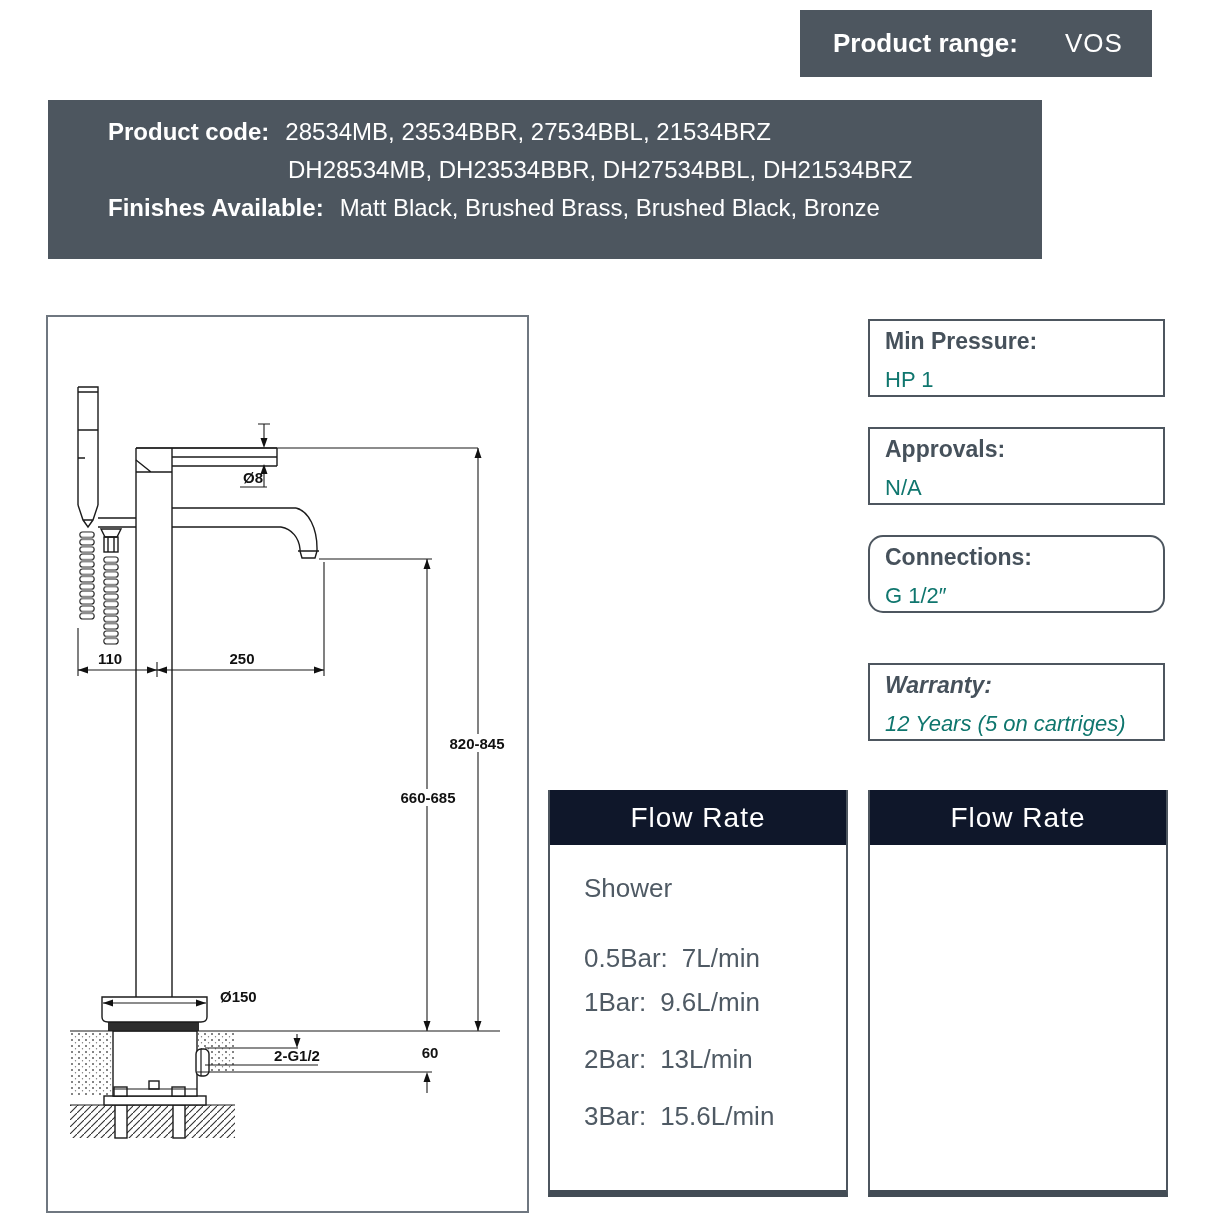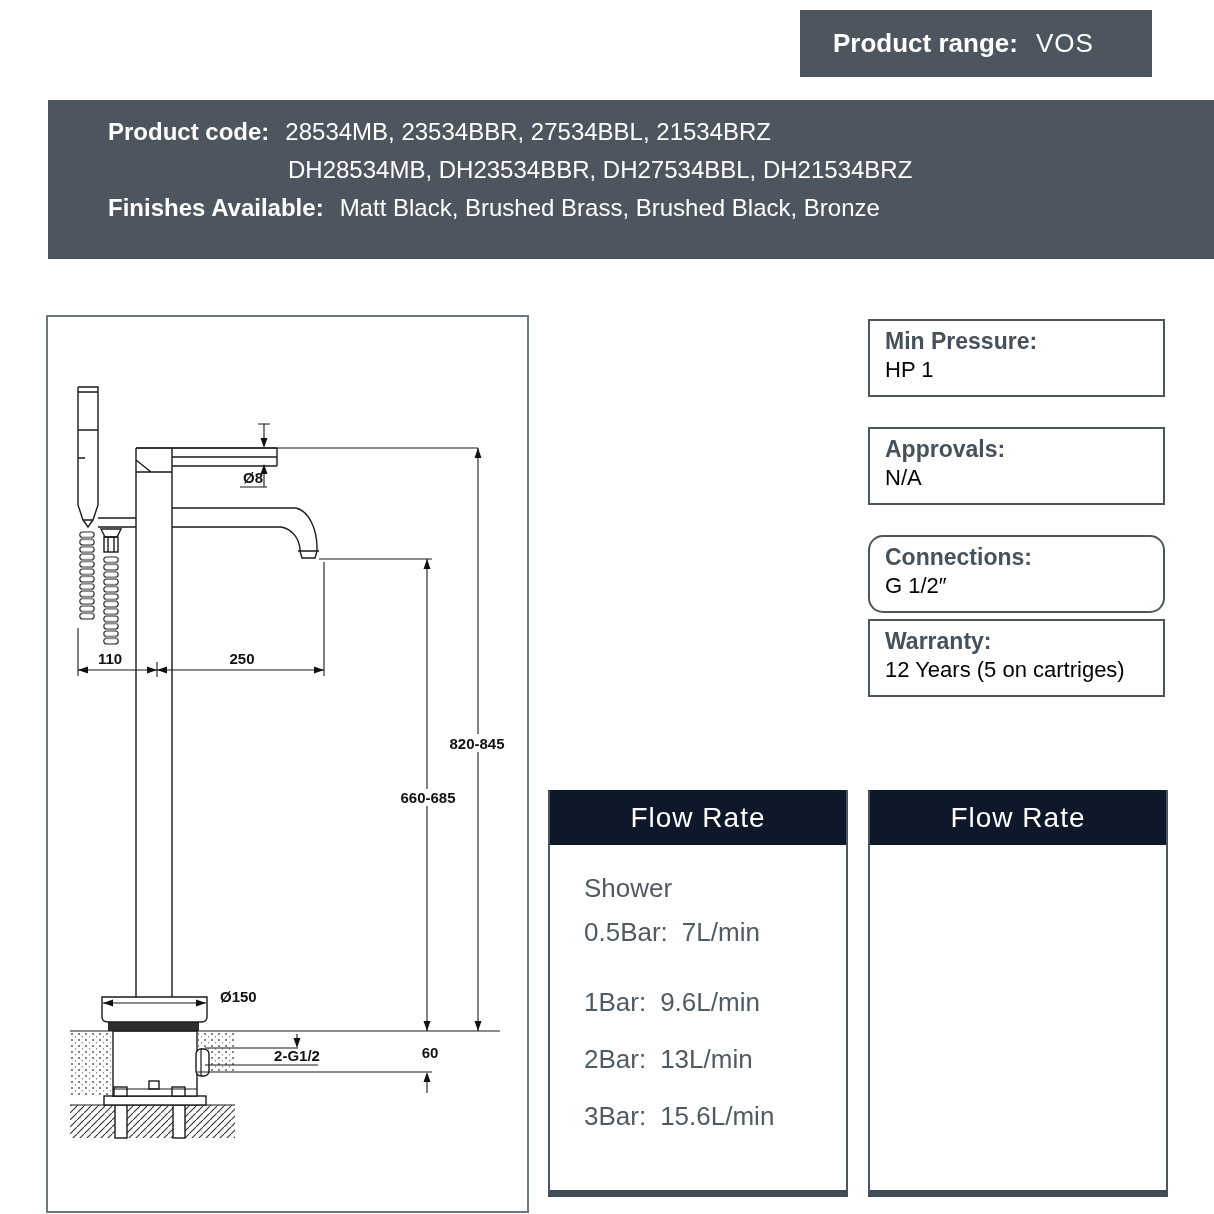--- a/index.html
+++ b/index.html
@@ -8,53 +8,53 @@
     font-family:"Liberation Sans","DejaVu Sans",sans-serif;overflow:hidden;
   }
   .slate-bg{background:#4d565f;color:#fff;}
   
   .range-box{
     position:absolute;left:800px;top:10px;width:352px;height:67px;
     display:flex;align-items:center;box-sizing:border-box;padding-left:33px;
     font-size:26px;
   }
   .range-box .lbl{font-weight:bold;}
-  .range-box .val{margin-left:18px;font-weight:400;letter-spacing:1px;}
+  .range-box .val{margin-left:47px;font-weight:400;letter-spacing:1px;}
   
   .code-box{
-    position:absolute;left:48px;top:100px;width:1166px;height:159px;
+    position:absolute;left:48px;top:100px;width:994px;height:159px;
     box-sizing:border-box;padding:13px 0 0 60px;font-size:24px;
   }
   .code-line{height:38px;line-height:38px;white-space:nowrap;}
   .code-line .b{font-weight:bold;margin-right:16px;}
   .code-line.indent{padding-left:180px;}
   
   .spec-box{
     position:absolute;left:868px;width:297px;height:78px;background:#fff;
     border:2px solid #4d565f;box-sizing:border-box;padding:7px 0 8px 15px;
   }
   .spec-box .lbl{font-weight:bold;font-size:23px;color:#46515b;}
-  .spec-box .val{font-size:22px;color:#000000;margin-top:2px;}
-  .sb1{top:319px;} .sb2{top:427px;} .sb3{top:535px;border-radius:15px;} .sb4{top:619px;}
+  .spec-box .val{font-size:22px;color:#0f766e;margin-top:12px;}
+  .sb1{top:319px;} .sb2{top:427px;} .sb3{top:535px;border-radius:15px;} .sb4{top:663px;font-style:italic;}
   
   .flow-box{
     position:absolute;top:790px;width:300px;height:407px;background:#fff;
     border-left:2px solid #4d565f;border-right:2px solid #4d565f;
     border-bottom:7px solid #434c55;box-sizing:border-box;
   }
   .fb1{left:548px;} .fb2{left:868px;}
   .flow-head{
     height:55px;background:#0f172a;color:#fff;font-weight:normal;font-size:28px;
     display:flex;align-items:center;justify-content:center;letter-spacing:1px;
   }
   .flow-body{position:relative;height:438px;font-size:26px;color:#4f5a64;}
   .flow-sub{position:absolute;left:34px;top:28px;}
   .flow-row{position:absolute;left:34px;white-space:nowrap;}
   .flow-row .fv{margin-left:14px;}
-  .r0{top:72px;} .r1{top:142px;text-align:center;} .r2{top:199px;} .r3{top:256px;}
+  .r0{top:98px;} .r1{top:142px;text-align:center;} .r2{top:199px;} .r3{top:256px;}
   
   #drawing{position:absolute;left:0;top:0;}
   .dimtxt{font-family:"Liberation Sans","DejaVu Sans",sans-serif;font-size:15px;font-weight:bold;fill:#111;}
 </style>
 </head>
 <body>
 
 <div class="range-box slate-bg">
   <span class="lbl">Product range:</span>
   <span class="val">VOS</span>

